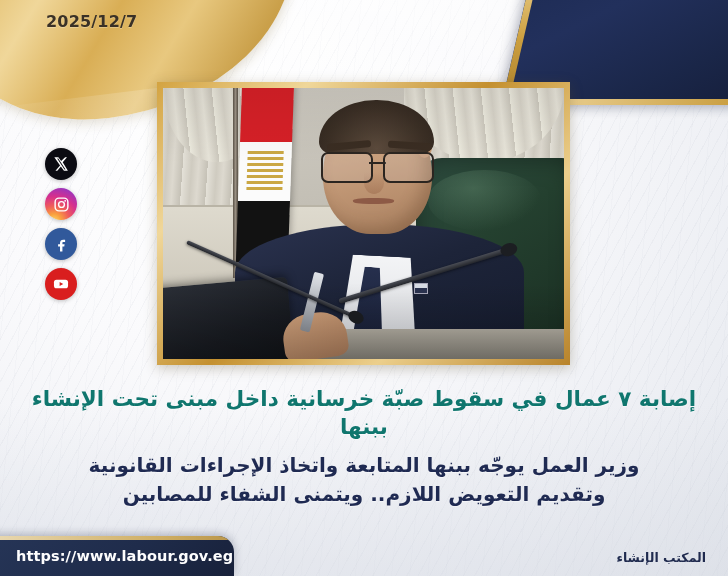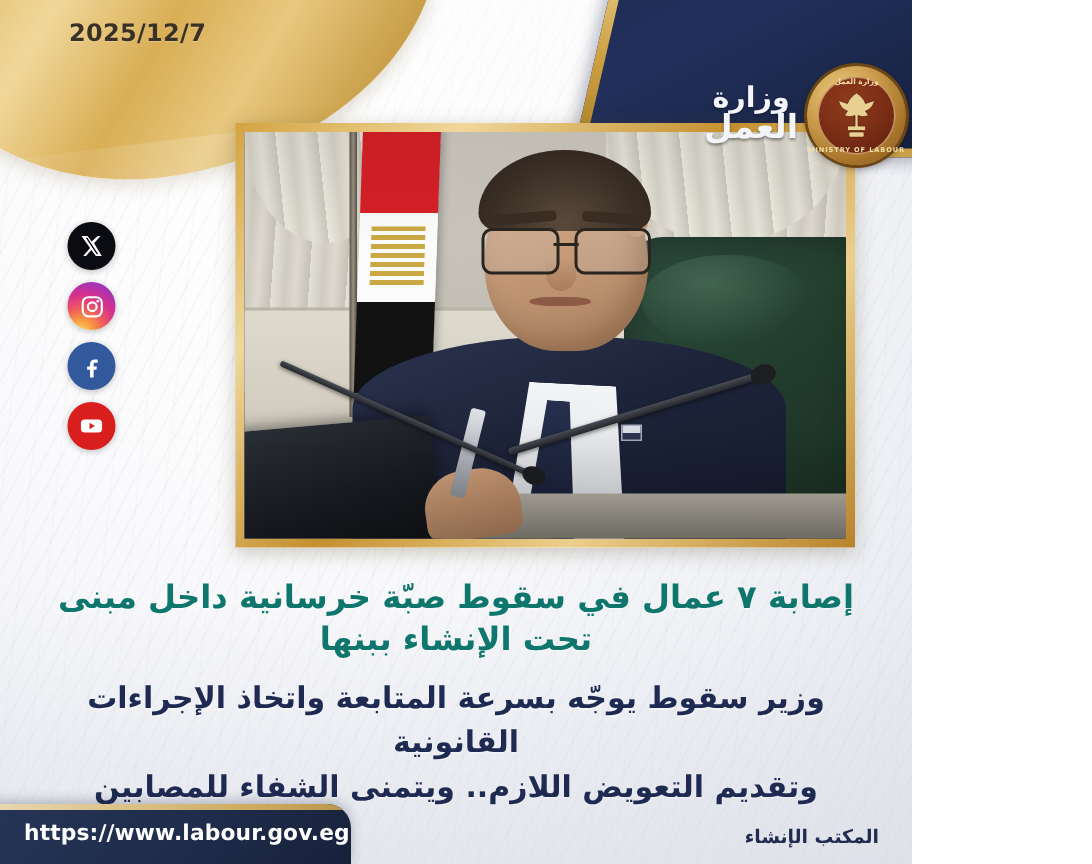--- a/index.html
+++ b/index.html
@@ -3,21 +3,21 @@
 <meta charset="utf-8">
 <title>Ministry of Labour News Card</title>
 <style>
   html, body {
     margin: 0;
     padding: 0;
     background: #ffffff;
   }
   #card {
     position: relative;
-    width: 608px;
+    width: 728px;
     height: 576px;
     overflow: hidden;
     background: #f2f3f6;
     font-family: "DejaVu Sans", "Liberation Sans", sans-serif;
   }
 
   
   .bg-base {
     position: absolute;
     inset: 0;
@@ -582,35 +582,20 @@
 
   <div class="bg-base"></div>
   <div class="bg-lines"></div>
   <div class="bg-lines2"></div>
   <div class="bg-vignette"></div>
 
   <div class="gold-swoosh"></div>
   <div class="date-label">2025/12/7</div>
 
   <div class="navy-banner"></div>
-  <div class="navy-content">
-    <div class="ministry-name">
-      <span>وزارة</span>
-      <span class="l2">العمل</span>
-    </div>
-    <div class="emblem">
-      <div class="inner-ring"></div>
-      <div class="arc-top">وزارة العمل</div>
-      <svg class="eagle" viewBox="0 0 30 34">
-        <path d="M15 2 C12 4 10 6 9 9 L3 7 C4 11 6 13 9 14 L7 17 C9 18 12 18 14 17 L14 24 L9 24 L9 27 L21 27 L21 24 L16 24 L16 17 C18 18 21 18 23 17 L21 14 C24 13 26 11 27 7 L21 9 C20 6 18 4 15 2 Z" fill="#e8cf92" stroke="#5c2a10" stroke-width=".5"></path>
-        <rect x="10" y="28" width="10" height="3.4" rx="1" fill="#e8cf92" stroke="#5c2a10" stroke-width=".4"></rect>
-      </svg>
-      <div class="arc-bot">MINISTRY OF LABOUR</div>
-    </div>
-  </div>
 
   <div class="social-col">
 
     <div class="social s-x" title="X">
       <svg width="16" height="16" viewBox="0 0 24 24">
         <path fill="#ffffff" d="M18.2 2H21l-6.4 7.3L22.3 22h-5.9l-4.6-6.1L6.5 22H3.7l6.9-7.9L2 2h6l4.2 5.6L18.2 2Zm-1 18.2h1.6L7.9 3.7H6.2l11 16.5Z"></path>
       </svg>
     </div>
 
     <div class="social s-ig" title="Instagram">
@@ -673,21 +658,21 @@
         <div class="pen"></div>
         <div class="mic m1"></div>
         <div class="mic m2"></div>
       </div>
       <div class="photo-shade"></div>
     </div>
   </div>
 
   <div class="text-block">
     <p class="headline">إصابة ٧ عمال في سقوط صبّة خرسانية داخل مبنى تحت الإنشاء ببنها</p>
-    <p class="subline">وزير سقوط يوجّه بسرعة المتابعة واتخاذ الإجراءات القانونية</p>
+    <p class="subline">وزير العمل يوجّه ببنها المتابعة واتخاذ الإجراءات القانونية</p>
     <p class="subline">وتقديم التعويض اللازم.. ويتمنى الشفاء للمصابين</p>
   </div>
 
   <div class="url-banner">
     <span class="url-text">https://www.labour.gov.eg</span>
   </div>
 
   <div class="media-office">المكتب الإنشاء</div>
 
 </div>

